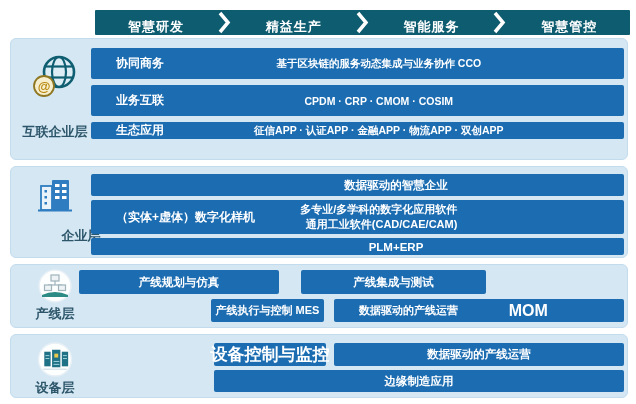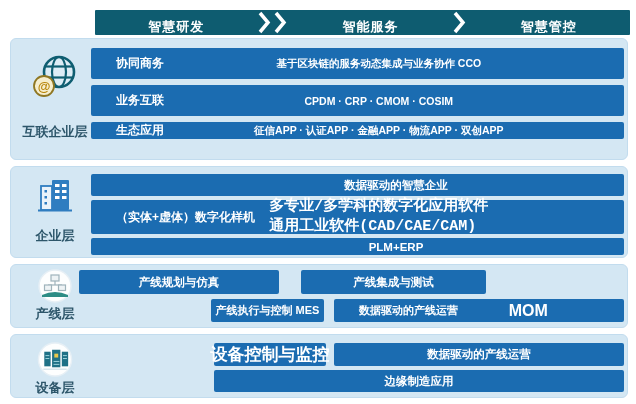--- a/index.html
+++ b/index.html
@@ -35,37 +35,38 @@
   .bar .lbl{font-size:12px;font-weight:bold;padding-left:25px;white-space:nowrap;}
   .bar .desc{
     position:absolute;left:54%;transform:translateX(-50%);
     font-size:10.5px;font-weight:bold;white-space:nowrap;
   }
   .bar.center{justify-content:center;}
   .bar.center .ctr{font-size:11.5px;font-weight:bold;white-space:nowrap;}
   .bar.center .shift{margin-left:77px;}
   .desc2{
     position:absolute;left:54%;transform:translateX(-50%);
-    font-size:15px;font-weight:bold;text-align:left;line-height:1.35;white-space:nowrap;font-family:Liberation Mono, monospace;
+    font-size:11px;font-weight:bold;text-align:right;line-height:1.35;white-space:nowrap;
   }
   .bar .tag{
     position:absolute;left:67%;transform:translateX(-50%);
     font-size:16px;font-weight:bold;white-space:nowrap;
   }
 </style>
 </head>
 <body>
 
 <div class="stage">
 
   <div class="banner">
     <div class="seg">智慧研发</div>
     <svg class="chev" width="16" height="25" viewBox="0 0 16 25">
         <polyline points="3,3 11,12.5 3,22" fill="none" stroke="#ffffff" stroke-width="3.5"></polyline>
       </svg>
+    <div class="seg">精益生产</div>
     <svg class="chev" width="16" height="25" viewBox="0 0 16 25">
         <polyline points="3,3 11,12.5 3,22" fill="none" stroke="#ffffff" stroke-width="3.5"></polyline>
       </svg>
     <div class="seg">智能服务</div>
     <svg class="chev" width="16" height="25" viewBox="0 0 16 25">
         <polyline points="3,3 11,12.5 3,22" fill="none" stroke="#ffffff" stroke-width="3.5"></polyline>
       </svg>
     <div class="seg">智慧管控</div>
   </div>
 
@@ -108,21 +109,21 @@
           <rect x="18" y="5" width="17" height="30" rx="1" fill="#2f7dc0"></rect>
           <rect x="21" y="9" width="4.5" height="3" fill="#ffffff"></rect>
             <rect x="28" y="9" width="4.5" height="3" fill="#ffffff"></rect>
           <rect x="21" y="15" width="4.5" height="3" fill="#ffffff"></rect>
             <rect x="28" y="15" width="4.5" height="3" fill="#ffffff"></rect>
           <rect x="21" y="21" width="4.5" height="3" fill="#ffffff"></rect>
             <rect x="28" y="21" width="4.5" height="3" fill="#ffffff"></rect>
           <line x1="4" y1="35.5" x2="38" y2="35.5" stroke="#2f7dc0" stroke-width="1.8"></line>
         </svg>
       </span>
-      <span class="layer-name" style="top:60px;">企业层</span>
+      <span class="layer-name" style="top:60px;margin-left:26px;">企业层</span>
     </div>
     <div class="bar center" style="left:80px;top:7px;width:533px;height:22px;">
       <span class="ctr shift">数据驱动的智慧企业</span>
     </div>
     <div class="bar" style="left:80px;top:33px;width:533px;height:34px;">
       <span class="lbl">（实体+虚体）数字化样机</span>
       <span class="desc2">
         <span>多专业/多学科的数字化应用软件</span><br>
         <span>通用工业软件(CAD/CAE/CAM)</span>
       </span>

